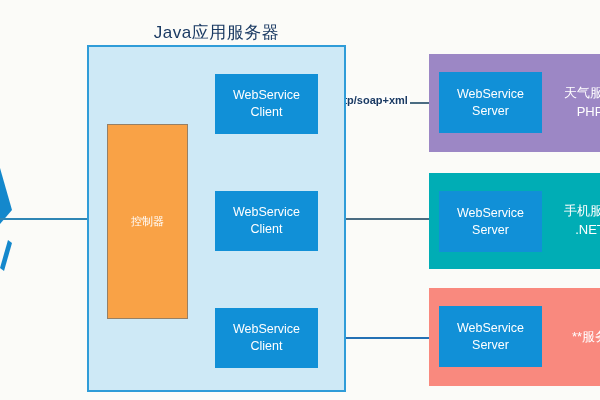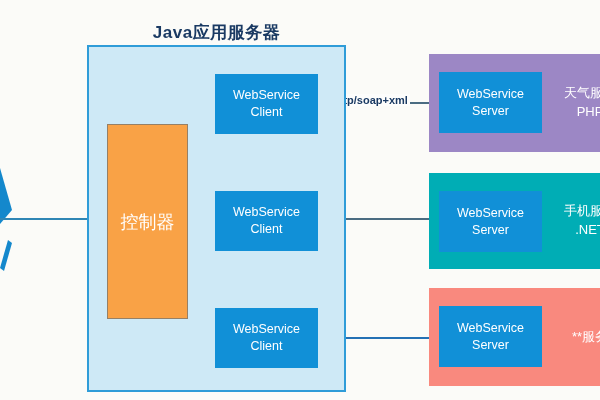--- a/index.html
+++ b/index.html
@@ -1,28 +1,28 @@
 <!DOCTYPE html>
 <html><head>
 <meta charset="utf-8">
 <style>
   html,body{margin:0;padding:0;background:#fff;}
   body{font-family:"Liberation Sans","DejaVu Sans",sans-serif;}
   .canvas{position:relative;width:600px;height:400px;background:#fbfbf8;overflow:hidden;}
 
   .diagram-title{position:absolute;left:87px;top:21px;width:259px;text-align:center;
-    font-size:17px;font-weight:bold;color:#1a3a63;letter-spacing:.5px;}
+    font-size:17px;font-weight:normal;color:#1a3a63;letter-spacing:.5px;}
 
   .app-container{position:absolute;left:87px;top:45px;width:259px;height:347px;
     background:#cee9f6;border:2px solid #2f9cd8;box-sizing:border-box;}
 
   .controller{position:absolute;left:18px;top:77px;width:81px;height:195px;
     background:#f9a246;border:1px solid rgba(70,100,130,.55);box-sizing:border-box;
     display:flex;align-items:center;justify-content:center;
-    color:#fff;font-size:18px;}
+    color:#fff;font-size:11px;}
 
   .client-box{position:absolute;left:126px;width:103px;height:60px;background:#1190d7;
     display:flex;align-items:center;justify-content:center;text-align:center;
     color:#fff;font-size:12.5px;line-height:1.35;white-space:pre-line;}
   .client-1{top:27px;}
   .client-2{top:144px;}
   .client-3{top:261px;}
 
   .hline{position:absolute;height:2px;}
   .line-left{left:0;top:218px;width:88px;background:#2f86b5;}

